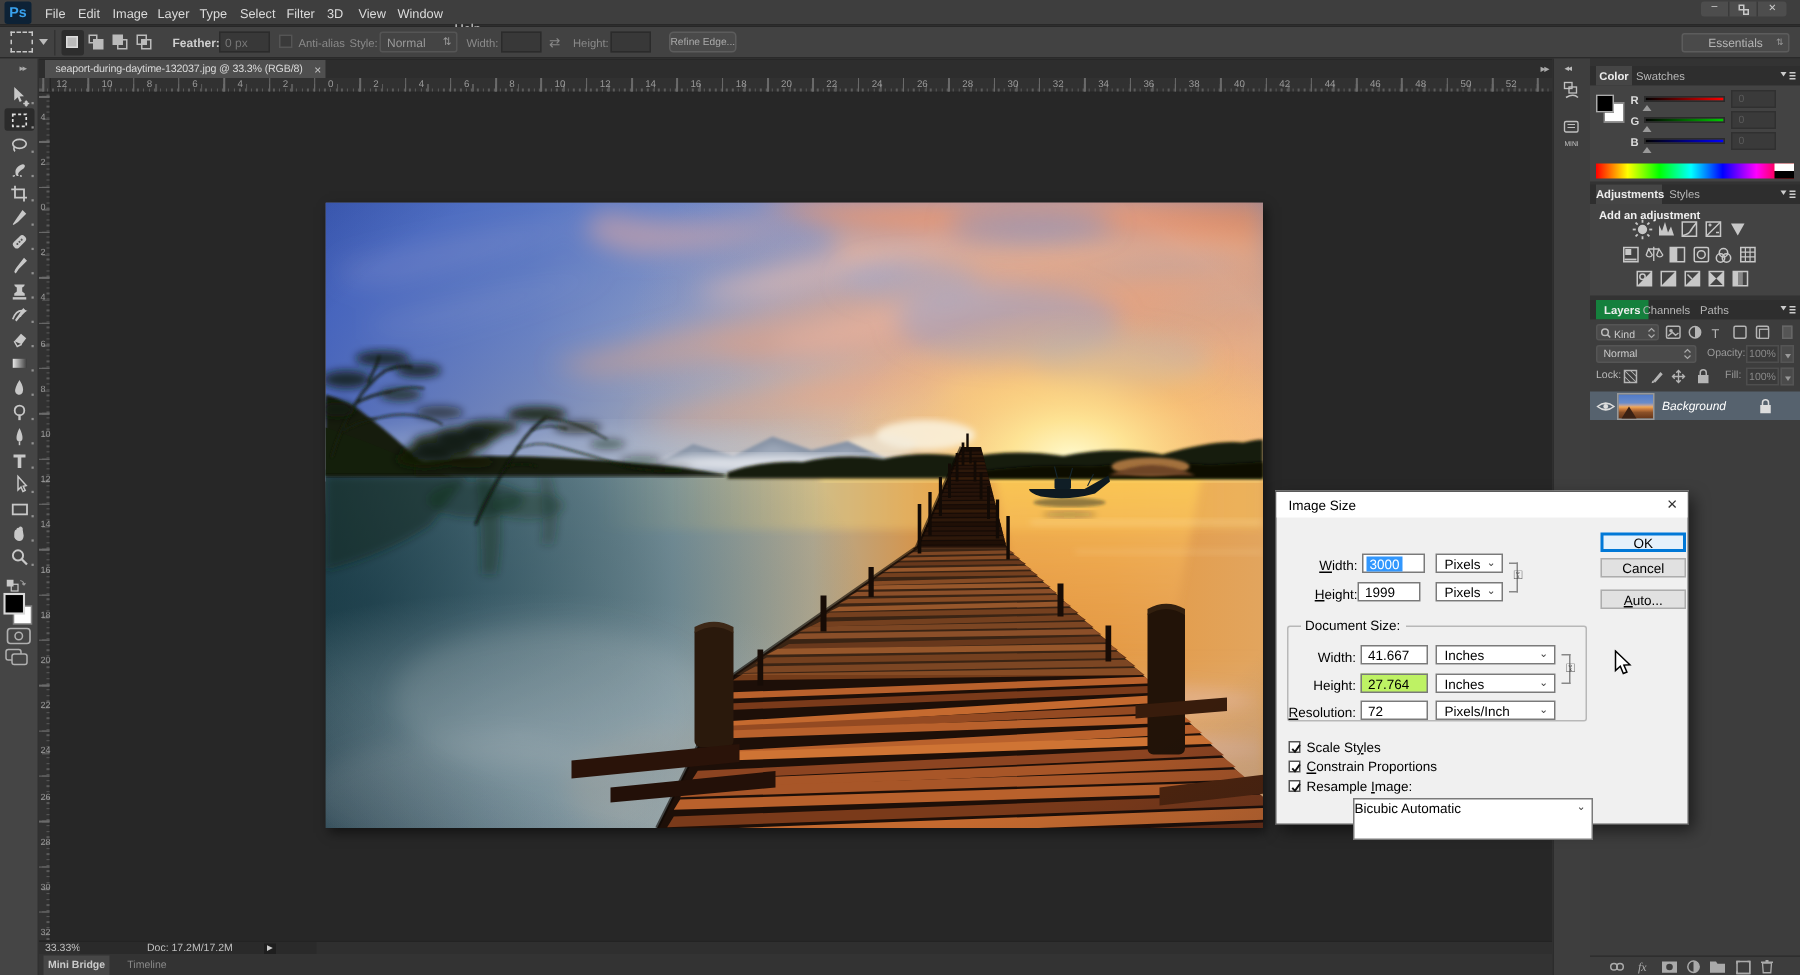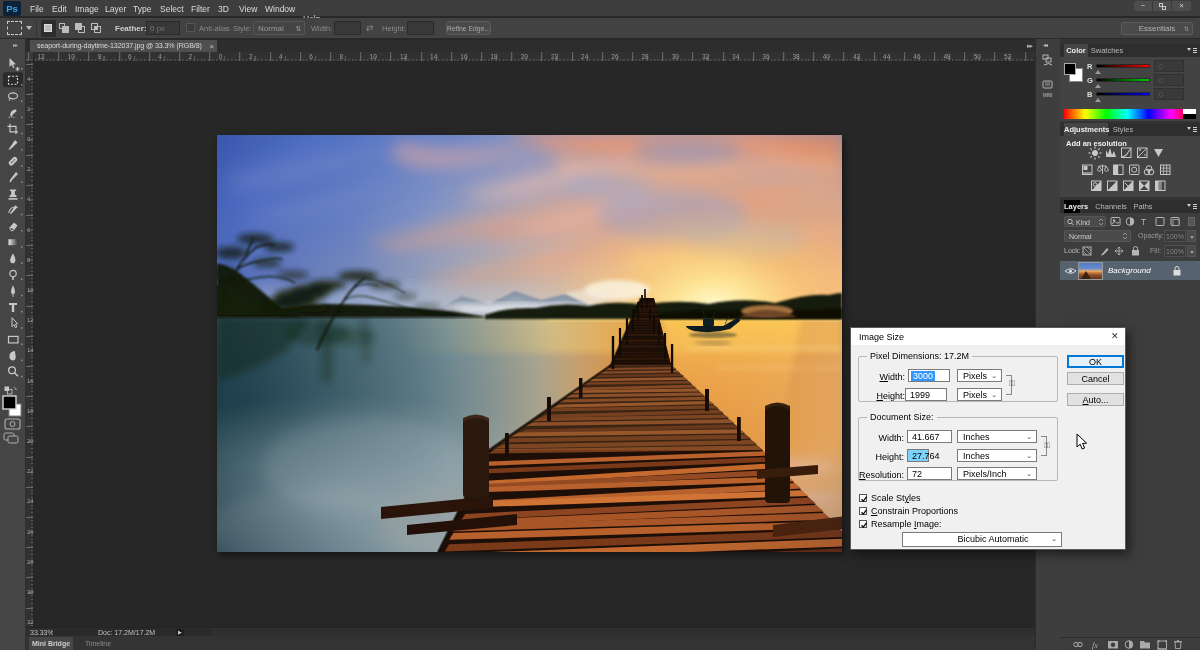--- a/index.html
+++ b/index.html
@@ -592,21 +592,21 @@
 </div>
 <div class="abs" style="left:0;top:84px;width:140px;height:13px;background:#2e2e2e;">
 <div class="abs" style="left:4px;top:0;width:44px;height:13px;background:#454545;font-size:7.5px;font-weight:bold;color:#ededed;text-align:center;line-height:13px;">Adjustments</div>
 <div class="abs" style="left:50px;top:0;width:26px;height:13px;font-size:7.5px;color:#b8b8b8;text-align:center;line-height:13px;">Styles</div>
 <div class="abs" style="right:3px;top:4px;width:10px;height:6px;">
         <span style="position:absolute;left:0;top:0;border-left:2.5px solid transparent;border-right:2.5px solid transparent;border-top:3px solid #ccc;"></span>
         <span style="position:absolute;left:6px;top:0;width:4px;height:1px;background:#ccc;box-shadow:0 2px #ccc,0 4px #ccc;"></span>
       </div>
 </div>
 <div class="abs" style="left:0;top:97px;width:140px;height:61px;background:#434343;">
-<div class="abs" style="left:6px;top:3px;font-size:7.5px;font-weight:bold;color:#f0f0f0;">Add an esolution</div>
+<div class="abs" style="left:6px;top:3px;font-size:7.5px;font-weight:bold;color:#f0f0f0;">Add an adjustment</div>
 <svg width="140" height="50" style="position:absolute;left:0;top:10px;">
         <g stroke="#c8c8c8" fill="none">
           <circle cx="35" cy="7" r="2.6" fill="#c8c8c8"></circle>
           <line x1="39.5" y1="7.0" x2="41.5" y2="7.0" stroke-width="1.2"></line>
           <line x1="30.5" y1="7.0" x2="28.5" y2="7.0" stroke-width="1.2"></line>
           <line x1="35.0" y1="11.5" x2="35.0" y2="13.5" stroke-width="1.2"></line>
           <line x1="35.0" y1="2.5" x2="35.0" y2="0.5" stroke-width="1.2"></line>
           <line x1="38.2" y1="10.2" x2="39.6" y2="11.6" stroke-width="1.2"></line>
           <line x1="31.8" y1="10.2" x2="30.4" y2="11.6" stroke-width="1.2"></line>
           <line x1="38.2" y1="3.8" x2="39.6" y2="2.4" stroke-width="1.2"></line>
@@ -644,21 +644,21 @@
           <path d="M65,37 L68,40" stroke-width="1"></path>
           <rect x="79.5" y="35" width="9.5" height="9.5"></rect>
           <path d="M79.5,35 L84.2,39.7 L79.5,44.5 Z M89,35 L84.2,39.7 L89,44.5 Z" fill="#c8c8c8" stroke="none"></path>
           <rect x="95.5" y="35" width="9.5" height="9.5"></rect>
           <rect x="95.5" y="35" width="3.2" height="9.5" fill="#c8c8c8" stroke="none"></rect>
           <rect x="98.7" y="35" width="3.2" height="9.5" fill="rgba(200,200,200,.5)" stroke="none"></rect>
         </g>
       </svg>
 </div>
 <div class="abs" style="left:0;top:161px;width:140px;height:13px;background:#2e2e2e;">
-<div class="abs" style="left:4px;top:0;width:16px;height:13px;background:#000000;font-size:7.5px;font-weight:bold;color:#ededed;text-align:center;line-height:13px;">Layers</div>
+<div class="abs" style="left:4px;top:0;width:35px;height:13px;background:#15803d;font-size:7.5px;font-weight:bold;color:#ededed;text-align:center;line-height:13px;">Layers</div>
 <div class="abs" style="left:33px;top:0;width:36px;height:13px;font-size:7.5px;color:#b8b8b8;text-align:center;line-height:13px;">Channels</div>
 <div class="abs" style="left:71px;top:0;width:24px;height:13px;font-size:7.5px;color:#b8b8b8;text-align:center;line-height:13px;">Paths</div>
 <div class="abs" style="right:3px;top:4px;width:10px;height:6px;">
         <span style="position:absolute;left:0;top:0;border-left:2.5px solid transparent;border-right:2.5px solid transparent;border-top:3px solid #ccc;"></span>
         <span style="position:absolute;left:6px;top:0;width:4px;height:1px;background:#ccc;box-shadow:0 2px #ccc,0 4px #ccc;"></span>
       </div>
 </div>
 <div class="abs" style="left:0;top:174px;width:140px;height:424px;background:#3d3d3d;">
 <div class="abs" style="left:4px;top:3px;width:42px;height:11px;background:#4a4a4a;border:1px solid #555;border-radius:2px;">
         <svg width="40" height="9" style="position:absolute;left:1px;top:1px;">
@@ -733,44 +733,41 @@
         <rect x="88" y="1" width="5" height="2" fill="#3d3d3d"></rect>
         <rect x="86" y="2" width="8.5" height="8" fill="none" stroke="#aaa"></rect>
         <path d="M103,3 L109,3 L108.5,9.5 L103.5,9.5 Z M102,2.5 L110,2.5 M105,1.5 L107,1.5" stroke="#aaa" fill="none" stroke-width=".9"></path>
       </svg>
 </div>
 </div>
 <div class="abs" style="left:850px;top:327px;width:276px;height:223px;background:#f0f0f0;border:1px solid #5a5a5a;box-shadow:3px 4px 10px rgba(0,0,0,.55);font-size:9px;color:#000;">
 <div class="abs" style="left:0;top:0;width:274px;height:17px;background:#fff;"></div>
 <div class="abs" style="left:8px;top:4px;font-size:9px;">Image Size</div>
 <div class="abs" style="left:260px;top:3px;font-size:9px;color:#333;">✕</div>
-<fieldset class="abs" style="left:7px;top:23px;width:200px;height:51px;border:1px solid #b8b8b8;border-radius:2px;">
-      <legend style="margin-left:8px;padding:0 3px;font-size:9px;">Pixel Dimensions: 17.2M</legend>
-    </fieldset>
 <div class="abs" style="left:10px;top:44px;width:44px;text-align:right;"><u>W</u>idth:</div>
 <div class="abs" style="left:57px;top:41px;width:42px;height:13px;background:#fff;border:1px solid #7a7a7a;">
       <span style="position:absolute;left:2px;top:1px;background:#3297fd;color:#fff;padding:0 2px;">3000</span>
     </div>
 <div class="abs" style="left:106px;top:41px;width:45px;height:13px;background:#fff;border:1px solid #7a7a7a;line-height:12px;padding-left:5px;">Pixels<span style="position:absolute;right:4px;top:0px;font-size:7px;color:#444;">⌄</span></div>
 <div class="abs" style="left:10px;top:63px;width:44px;text-align:right;"><u>H</u>eight:</div>
 <div class="abs" style="left:54px;top:60px;width:42px;height:13px;background:#fff;border:1px solid #7a7a7a;line-height:12px;padding-left:4px;">1999</div>
 <div class="abs" style="left:106px;top:60px;width:45px;height:13px;background:#fff;border:1px solid #7a7a7a;line-height:12px;padding-left:5px;">Pixels<span style="position:absolute;right:4px;top:0px;font-size:7px;color:#444;">⌄</span></div>
 <div class="abs" style="left:155px;top:47px;width:6px;height:20px;border:1px solid #888;border-left:none;"></div>
 <div class="abs" style="left:158px;top:51px;font-size:8px;color:#444;">⚿</div>
 <div class="abs" style="left:216px;top:27px;width:57px;height:13px;background:#e5f1fb;border:2px solid #0078d7;text-align:center;line-height:10px;">OK</div>
 <div class="abs" style="left:216px;top:44px;width:57px;height:13px;background:#e1e1e1;border:1px solid #adadad;text-align:center;line-height:12px;">Cancel</div>
 <div class="abs" style="left:216px;top:65px;width:57px;height:13px;background:#e1e1e1;border:1px solid #adadad;text-align:center;line-height:12px;"><u>A</u>uto...</div>
 <fieldset class="abs" style="left:7px;top:84px;width:200px;height:69px;border:1px solid #b8b8b8;border-radius:2px;">
       <legend style="margin-left:8px;padding:0 3px;font-size:9px;">Document Size:</legend>
     </fieldset>
 <div class="abs" style="left:10px;top:105px;width:43px;text-align:right;">Width:</div>
 <div class="abs" style="left:56px;top:102px;width:45px;height:13px;background:#fff;border:1px solid #7a7a7a;line-height:12px;padding-left:4px;">41.667</div>
 <div class="abs" style="left:106px;top:102px;width:80px;height:13px;background:#fff;border:1px solid #7a7a7a;line-height:12px;padding-left:5px;">Inches<span style="position:absolute;right:4px;top:0px;font-size:7px;color:#444;">⌄</span></div>
 <div class="abs" style="left:10px;top:124px;width:43px;text-align:right;">Height:</div>
-<div class="abs" style="left:56px;top:121px;width:22px;height:13px;background:#7dd3fc;border:1px solid #7a7a7a;line-height:12px;padding-left:4px;">27.764</div>
+<div class="abs" style="left:56px;top:121px;width:45px;height:13px;background:#bef264;border:1px solid #7a7a7a;line-height:12px;padding-left:4px;">27.764</div>
 <div class="abs" style="left:106px;top:121px;width:80px;height:13px;background:#fff;border:1px solid #7a7a7a;line-height:12px;padding-left:5px;">Inches<span style="position:absolute;right:4px;top:0px;font-size:7px;color:#444;">⌄</span></div>
 <div class="abs" style="left:5px;top:142px;width:48px;text-align:right;"><u>R</u>esolution:</div>
 <div class="abs" style="left:56px;top:139px;width:45px;height:13px;background:#fff;border:1px solid #7a7a7a;line-height:12px;padding-left:4px;">72</div>
 <div class="abs" style="left:106px;top:139px;width:80px;height:13px;background:#fff;border:1px solid #7a7a7a;line-height:12px;padding-left:5px;">Pixels/Inch<span style="position:absolute;right:4px;top:0px;font-size:7px;color:#444;">⌄</span></div>
 <div class="abs" style="left:190px;top:108px;width:6px;height:20px;border:1px solid #888;border-left:none;"></div>
 <div class="abs" style="left:193px;top:113px;font-size:8px;color:#444;">⚿</div>
 <div class="abs" style="left:8px;top:166px;width:8px;height:8px;background:#fff;border:1px solid #555;">
       <svg width="8" height="8" style="position:absolute;left:0;top:0;">
         <path d="M1.5,4.2 L3.3,6.2 L6.6,1.6" stroke="#111" stroke-width="1.3" fill="none"></path>
       </svg>
@@ -781,16 +778,16 @@
         <path d="M1.5,4.2 L3.3,6.2 L6.6,1.6" stroke="#111" stroke-width="1.3" fill="none"></path>
       </svg>
     </div>
 <div class="abs" style="left:20px;top:178px;"><u>C</u>onstrain Proportions</div>
 <div class="abs" style="left:8px;top:192px;width:8px;height:8px;background:#fff;border:1px solid #555;">
       <svg width="8" height="8" style="position:absolute;left:0;top:0;">
         <path d="M1.5,4.2 L3.3,6.2 L6.6,1.6" stroke="#111" stroke-width="1.3" fill="none"></path>
       </svg>
     </div>
 <div class="abs" style="left:20px;top:191px;">Resample <u>I</u>mage:</div>
-<div class="abs" style="left:51px;top:204px;width:160px;height:15px;background:#fff;border:1px solid #7a7a7a;line-height:12px;padding-left:22px;text-align:center;">Bicubic Automatic<span style="position:absolute;right:4px;top:0px;font-size:7px;color:#444;">⌄</span></div>
+<div class="abs" style="left:51px;top:204px;width:160px;height:28px;background:#fff;border:1px solid #7a7a7a;line-height:12px;padding-left:0;">Bicubic Automatic<span style="position:absolute;right:4px;top:0px;font-size:7px;color:#444;">⌄</span></div>
 </div>
 <svg class="abs" style="left:1076px;top:433px;" width="12" height="18" viewBox="0 0 12 18">
     <path d="M1,1 L1,14 L4.2,11.2 L6.2,16 L8.6,15 L6.6,10.4 L10.6,10.2 Z" fill="#fff" stroke="#000" stroke-width="1"></path>
   </svg>
 </body></html>

